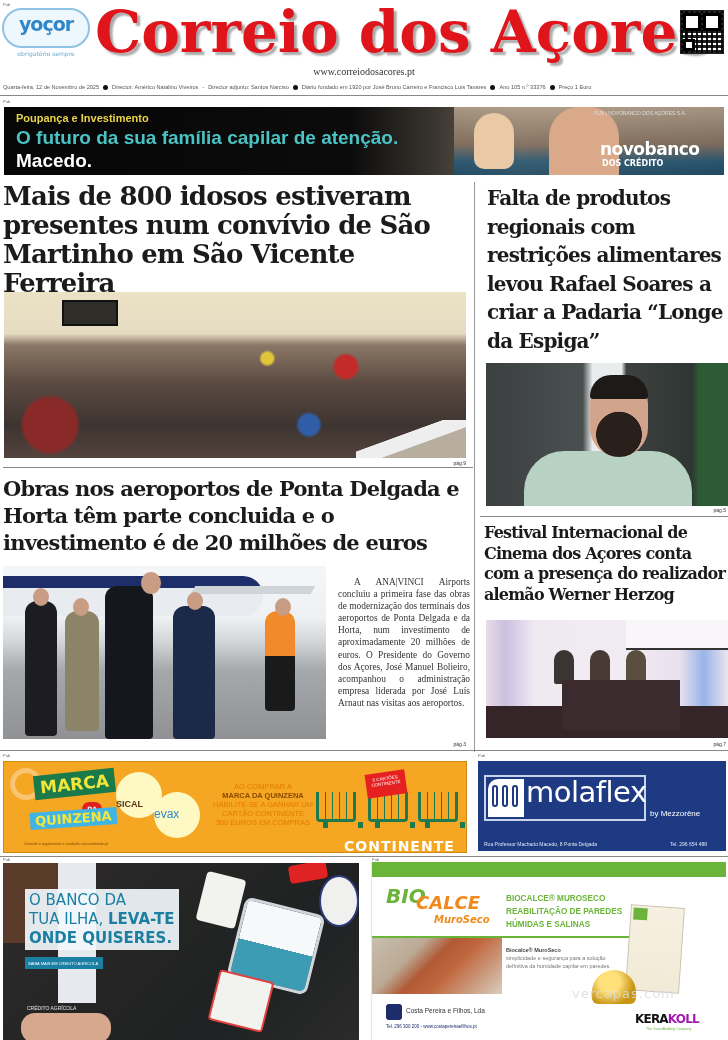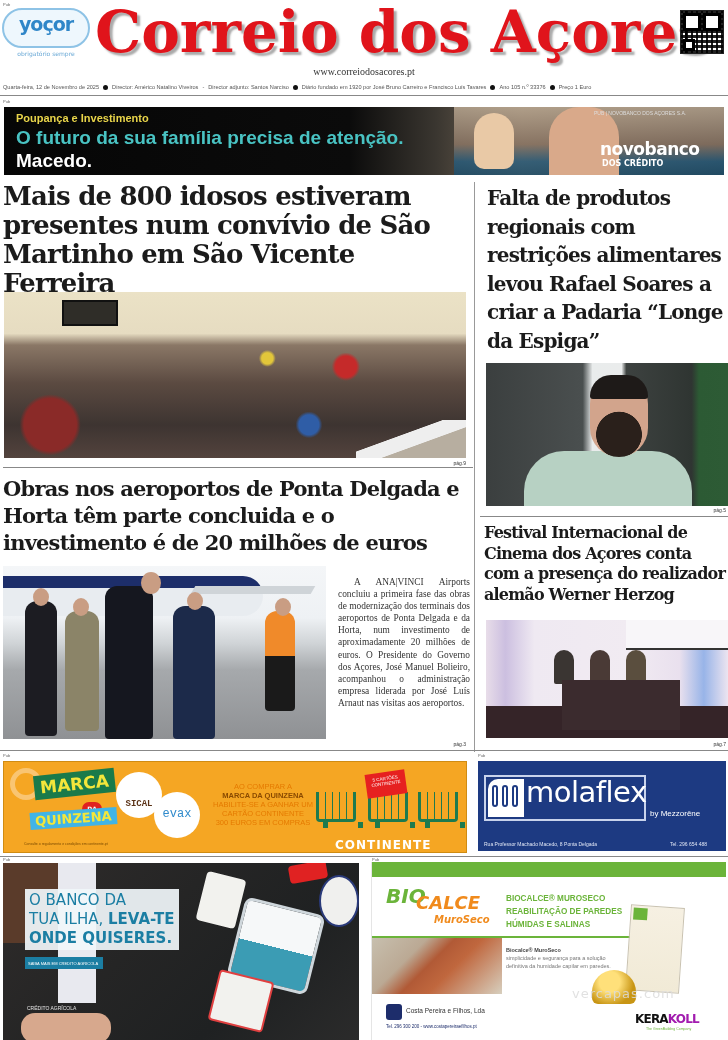--- a/index.html
+++ b/index.html
@@ -87,28 +87,28 @@
 
   .body-text { left: 338px; top: 576px; width: 132px; font-family: "Liberation Serif", serif; font-size: 9.4px; line-height: 12.1px; color: #333; text-align: justify; text-indent: 16px; }
   .pag { font-family: "Liberation Sans", sans-serif; font-size: 5px; color: #333; text-align: right; }
 
   
   .cont-ad { left: 3px; top: 761px; width: 464px; height: 92px; background: #f5a623; overflow: hidden; border: 1px solid #d08c12; }
   .cont-c { position: absolute; left: 6px; top: 6px; width: 32px; height: 32px; border-radius: 50%; border: 5px solid #f9c572; }
   .marca { position: absolute; left: 30px; top: 10px; padding: 2px 6px; background: #1a7a4a; transform: rotate(-6deg); font-family: "DejaVu Sans", sans-serif; font-weight: bold; font-size: 17px; color: #f3e63b; }
   .da { position: absolute; left: 78px; top: 40px; width: 20px; height: 14px; border-radius: 7px; background: #e02020; color: #fff; font-family: "DejaVu Sans", sans-serif; font-size: 6px; text-align: center; line-height: 14px; font-weight: bold; }
   .quinzena { position: absolute; left: 26px; top: 48px; padding: 1px 5px; background: #41b4e6; transform: rotate(-4deg); font-family: "DejaVu Sans", sans-serif; font-weight: bold; font-size: 13px; color: #f3e63b; }
-  .brand-circle { position: absolute; border-radius: 50%; background: #ffffff; text-align: center; font-family: Liberation Mono, monospace; font-weight: bold; }
+  .brand-circle { position: absolute; border-radius: 50%; background: #fef9c3; text-align: left; font-family: Liberation Sans, sans-serif; font-weight: bold; }
   .sical { left: 112px; top: 10px; width: 46px; height: 46px; font-size: 9px; color: #5a3217; line-height: 64px; }
   .evax { left: 150px; top: 30px; width: 46px; height: 46px; font-size: 12px; color: #2f8acb; line-height: 44px; font-weight: normal; }
   .cont-msg { position: absolute; left: 206px; top: 20px; width: 106px; text-align: center; font-family: "Liberation Sans", sans-serif; font-size: 7.5px; line-height: 9px; color: #e57a00; text-transform: uppercase; }
   .cart { position: absolute; top: 30px; width: 40px; height: 30px; border: 3px solid #1e7a4e; border-top: none; border-radius: 0 0 4px 4px; background: repeating-linear-gradient(90deg, transparent 0 6px, #1e7a4e 6px 7px); }
   .cart::after { content: ""; position: absolute; left: 4px; bottom: -9px; width: 30px; height: 6px; border-left: 5px solid #1e7a4e; border-right: 5px solid #1e7a4e; }
   .cont-badge { position: absolute; left: 362px; top: 10px; width: 40px; height: 24px; background: #e62020; transform: rotate(-8deg); font-family: "Liberation Sans", sans-serif; font-size: 4.5px; color: #fff; text-align: center; padding-top: 4px; }
-  .cont-logo { position: absolute; left: 331px; top: 76px; font-family: "DejaVu Sans", sans-serif; font-weight: bold; font-size: 12px; color: #ffffff; letter-spacing: 1px; }
+  .cont-logo { position: absolute; left: 340px; top: 76px; font-family: "DejaVu Sans", sans-serif; font-weight: bold; font-size: 14px; color: #ffffff; letter-spacing: 1px; }
   .cont-fine { position: absolute; left: 20px; top: 80px; width: 280px; font-family: "Liberation Sans", sans-serif; font-size: 3.5px; color: #7a4a00; }
 
   
   .mola-ad { left: 478px; top: 761px; width: 248px; height: 90px; background: #1d3a82; overflow: hidden; }
   .mola-box { position: absolute; left: 6px; top: 14px; width: 162px; height: 46px; border: 2px solid #c8d3ec; }
   .mola-icon { position: absolute; left: 10px; top: 18px; width: 36px; height: 38px; background: #ffffff; border-radius: 10px 0 0 0; }
   .mola-icon span { position: absolute; top: 6px; width: 6px; height: 22px; border: 2px solid #1d3a82; border-radius: 3px; }
   .mola-name { position: absolute; left: 48px; top: 14px; font-family: "DejaVu Sans", sans-serif; font-size: 29px; color: #ffffff; letter-spacing: -0.5px; }
   .mola-by { position: absolute; left: 172px; top: 48px; font-family: "Liberation Sans", sans-serif; font-size: 8px; color: #ffffff; }
   .mola-addr { position: absolute; left: 6px; top: 80px; font-family: "Liberation Sans", sans-serif; font-size: 5px; color: #e0e6f5; }
@@ -181,21 +181,21 @@
   <span>Preço 1 Euro</span>
 </div>
 <div class="abs rule" style="top:95px;"></div>
 <div class="abs pub-tag" style="left:3px;top:99px;">Pub</div>
 
 <div class="abs nb-banner">
   <div class="nb-photo"></div>
   <div class="nb-baby"></div>
   <div class="nb-man"></div>
   <div class="nb-kicker">Poupança e Investimento</div>
-  <div class="nb-head">O futuro da sua família precisa de atenção.</div>
+  <div class="nb-head">O futuro da sua família capilar de atenção.</div>
   <div class="nb-agora">Macedo.</div>
   <div class="nb-legal">PUB | NOVOBANCO DOS AÇORES S.A.</div>
   <div class="nb-logo">novobanco</div>
   <div class="nb-logo-sub">DOS CRÉDITO</div>
 </div>
 
 <div class="abs hl hl-main">Mais de 800 idosos estiveram presentes num convívio  de São Martinho em São Vicente Ferreira</div>
 <div class="abs ph-crowd">
   <div class="crowd-board"></div>
   <div class="crowd-wall"></div>

